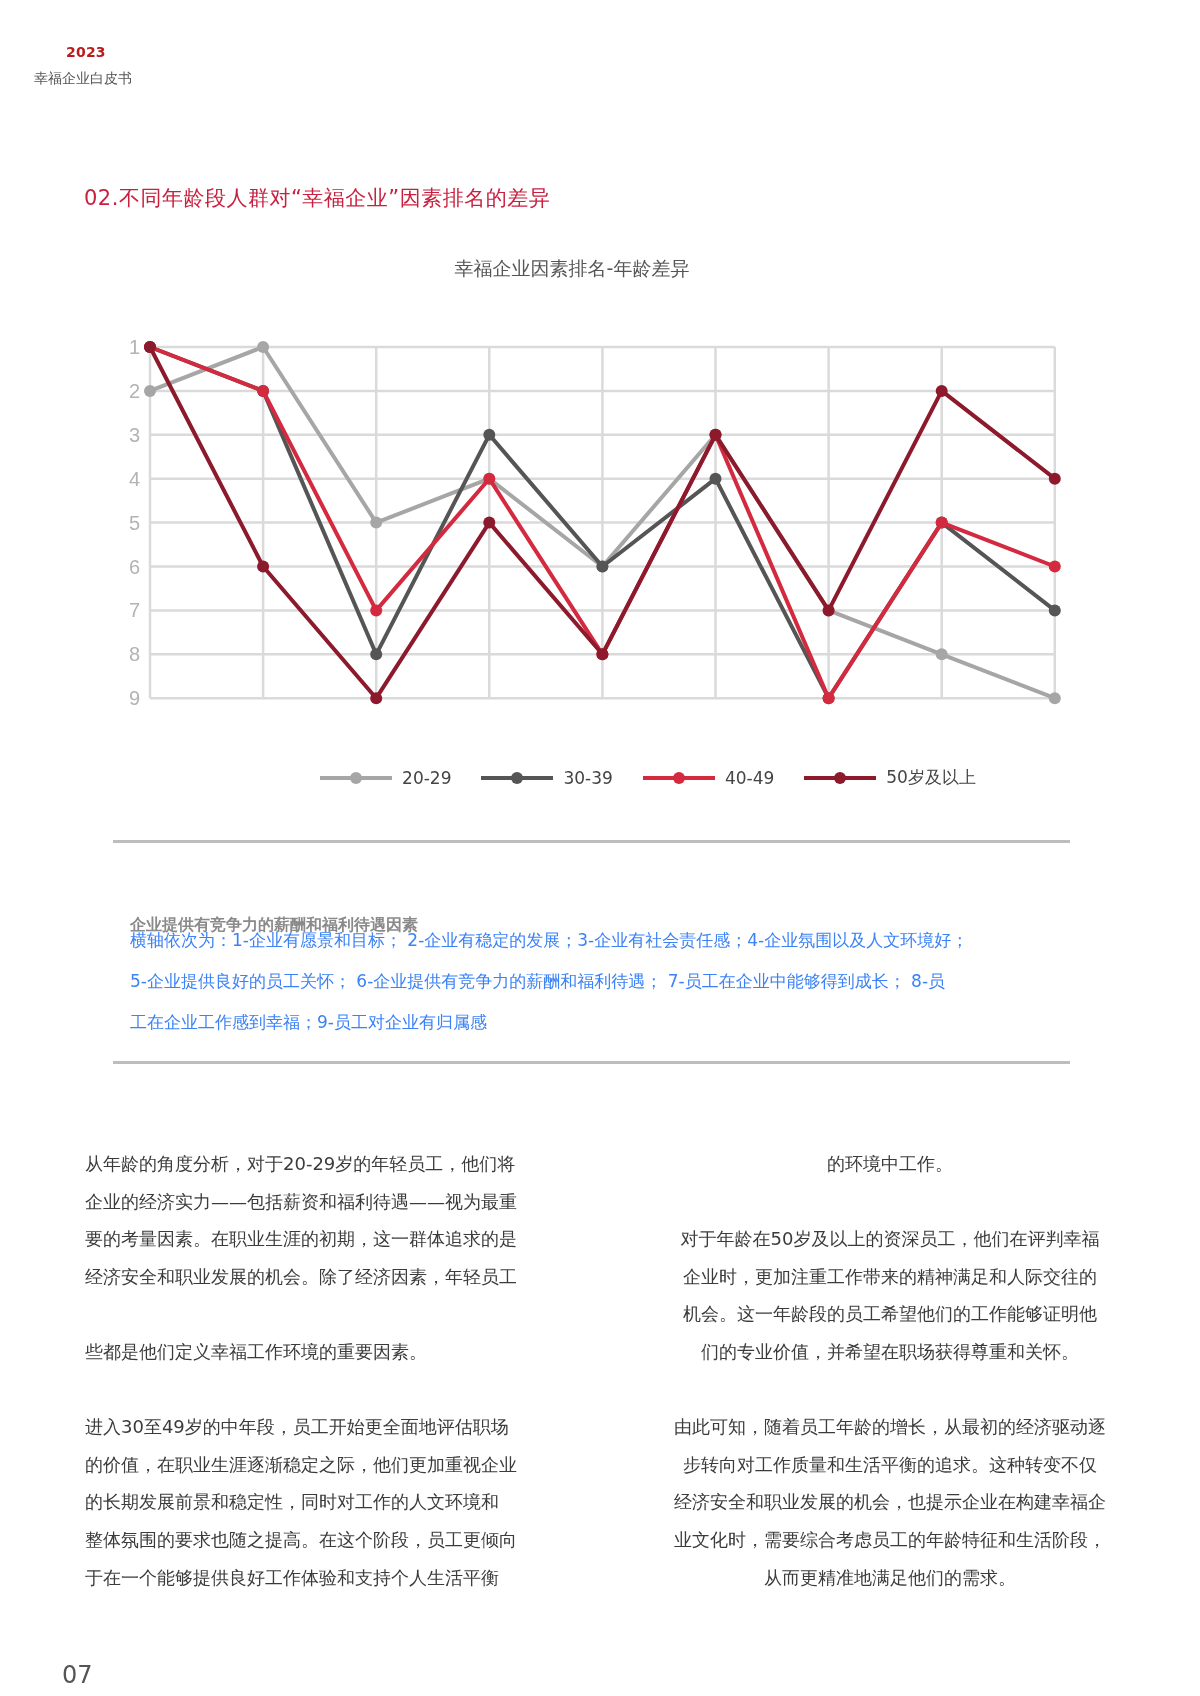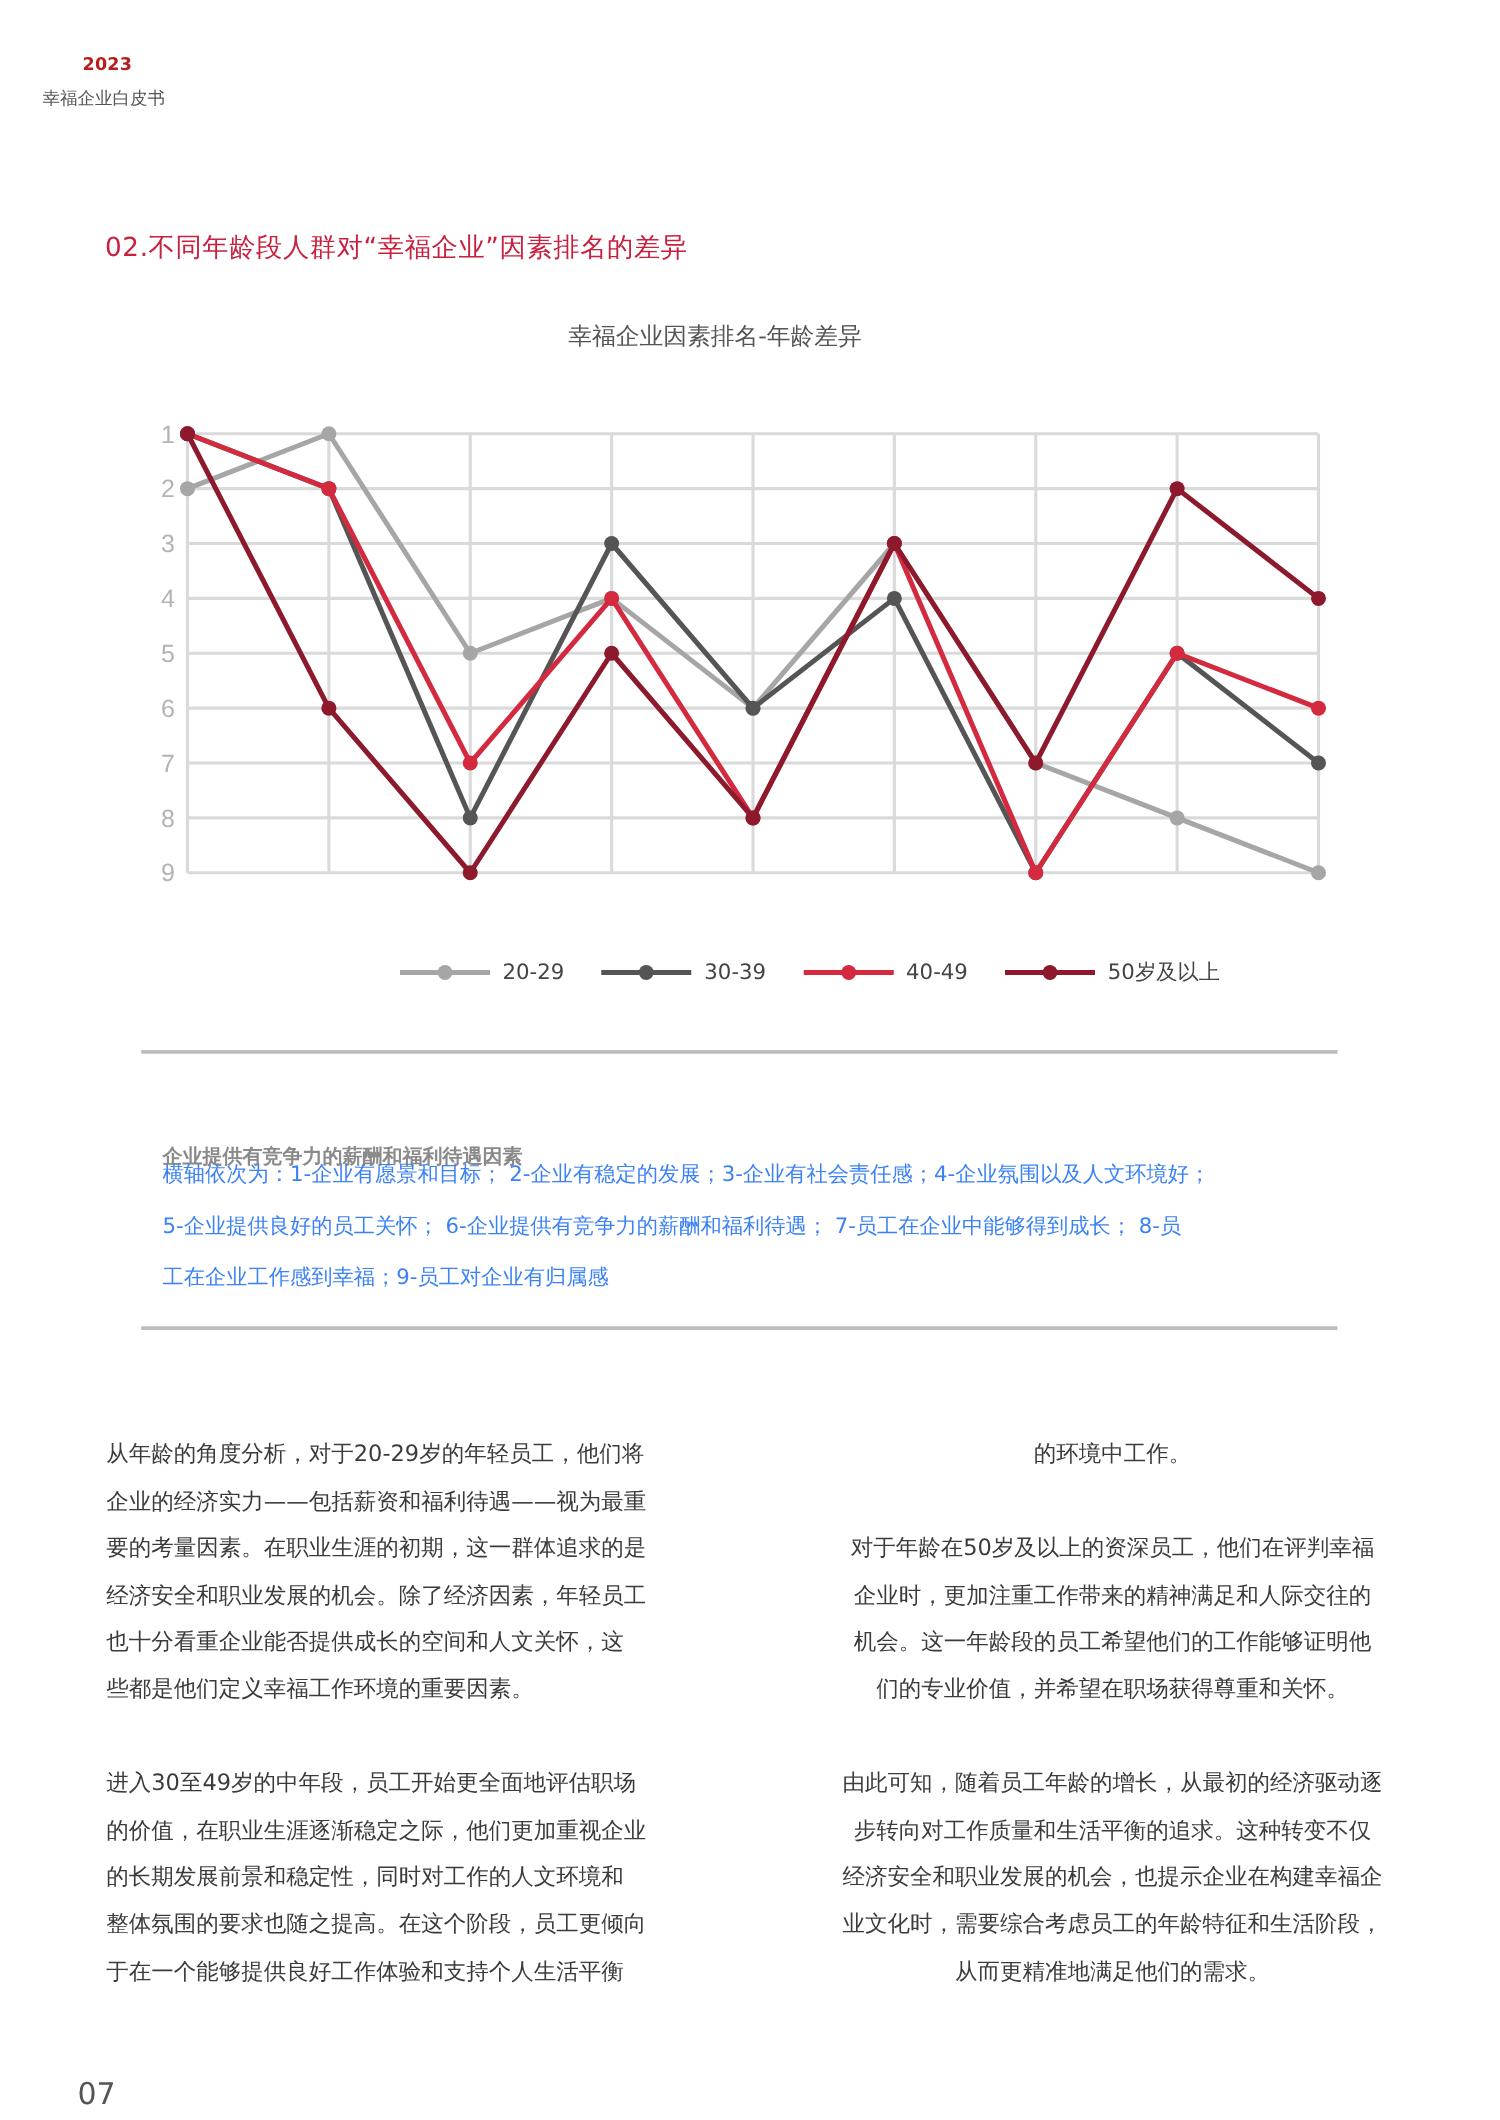--- a/index.html
+++ b/index.html
@@ -154,21 +154,21 @@
   <div class="notes-line">工在企业工作感到幸福；9-员工对企业有归属感</div>
 </div>
 <div class="abs divider" style="top:1061px;"></div>
 
 <div class="abs col col1">
   <p>
     <span>从年龄的角度分析，对于20-29岁的年轻员工，他们将</span><br>
     <span>企业的经济实力——包括薪资和福利待遇——视为最重</span><br>
     <span>要的考量因素。在职业生涯的初期，这一群体追求的是</span><br>
     <span>经济安全和职业发展的机会。除了经济因素，年轻员工</span><br>
-    <span>也十分看重企业能否提供成长的空间和人文关怀，这</span><br>
+    <br>
     <span>些都是他们定义幸福工作环境的重要因素。</span>
   </p>
   <p>
     <span>进入30至49岁的中年段，员工开始更全面地评估职场</span><br>
     <span>的价值，在职业生涯逐渐稳定之际，他们更加重视企业</span><br>
     <span>的长期发展前景和稳定性，同时对工作的人文环境和</span><br>
     <span>整体氛围的要求也随之提高。在这个阶段，员工更倾向</span><br>
     <span>于在一个能够提供良好工作体验和支持个人生活平衡</span>
   </p>
 </div>

